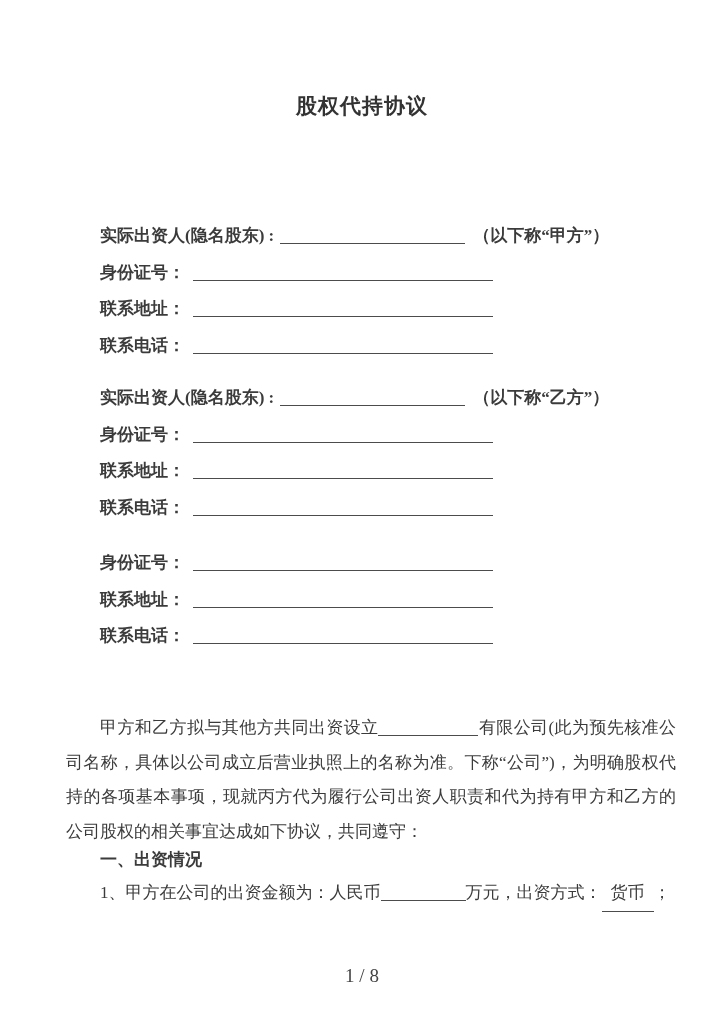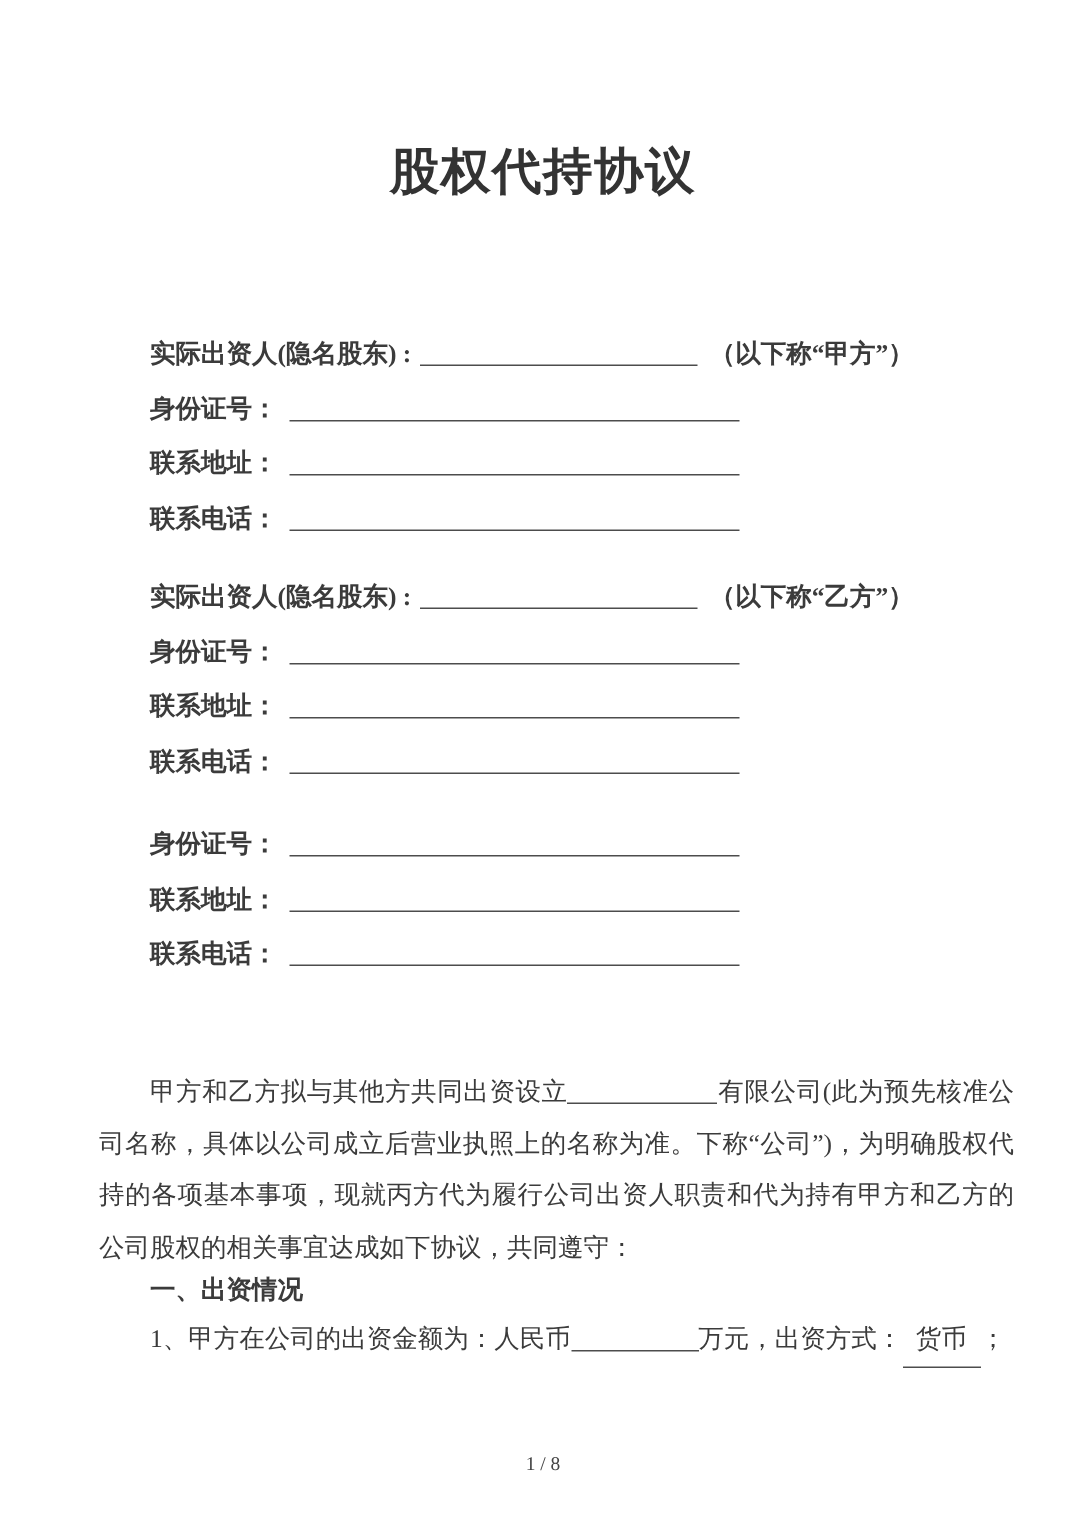--- a/index.html
+++ b/index.html
@@ -12,21 +12,21 @@
     width:724px;height:1024px;
     background:#ffffff;
     overflow:hidden;
     font-family:"Liberation Serif","DejaVu Serif",serif;
     color:var(--text);
     font-size:17px;
   }
   .doc-title{
     position:absolute;top:92px;left:0;width:100%;
     text-align:center;
-    font-size:33px;font-weight:bold;
+    font-size:21px;font-weight:bold;
     color:#333333;
     letter-spacing:1px;
     margin:0;
   }
   .b{font-weight:bold;text-align:center;}
   .party{
     position:absolute;left:100px;right:40px;
   }
   .line{
     height:36.6px;line-height:36.6px;
@@ -61,21 +61,21 @@
   }
   .blank-amount{width:85px;}
   .u-value{
     display:inline-block;
     border-bottom:1px solid var(--line);
     padding:0 9px;
   }
   .page-footer{
     position:absolute;left:0;top:966px;width:100%;
     text-align:center;
-    font-size:13px;
+    font-size:19px;
     line-height:20px;
     color:#444444;
   }
 </style>
 </head>
 <body>
 
 <div class="page">
 
   <h1 class="doc-title">股权代持协议</h1>

